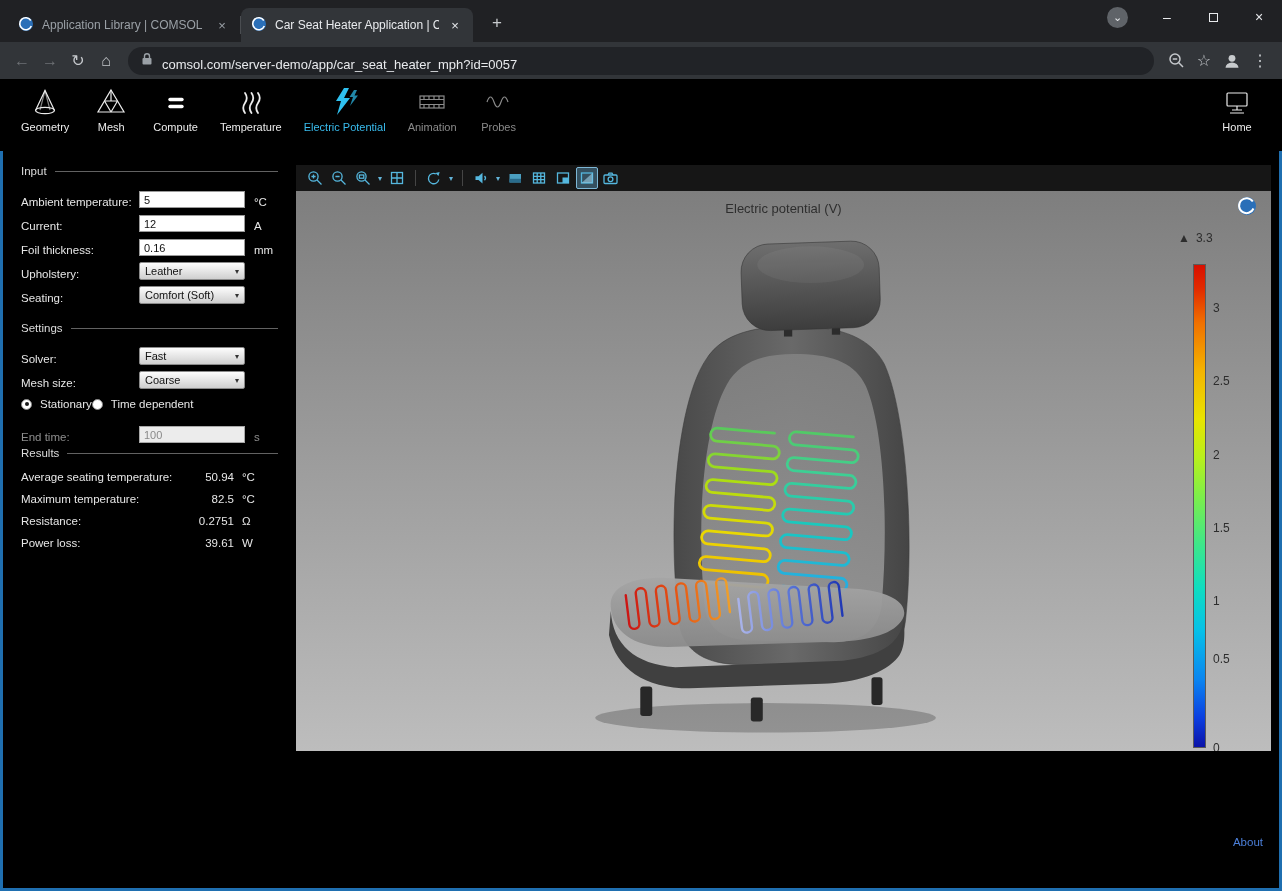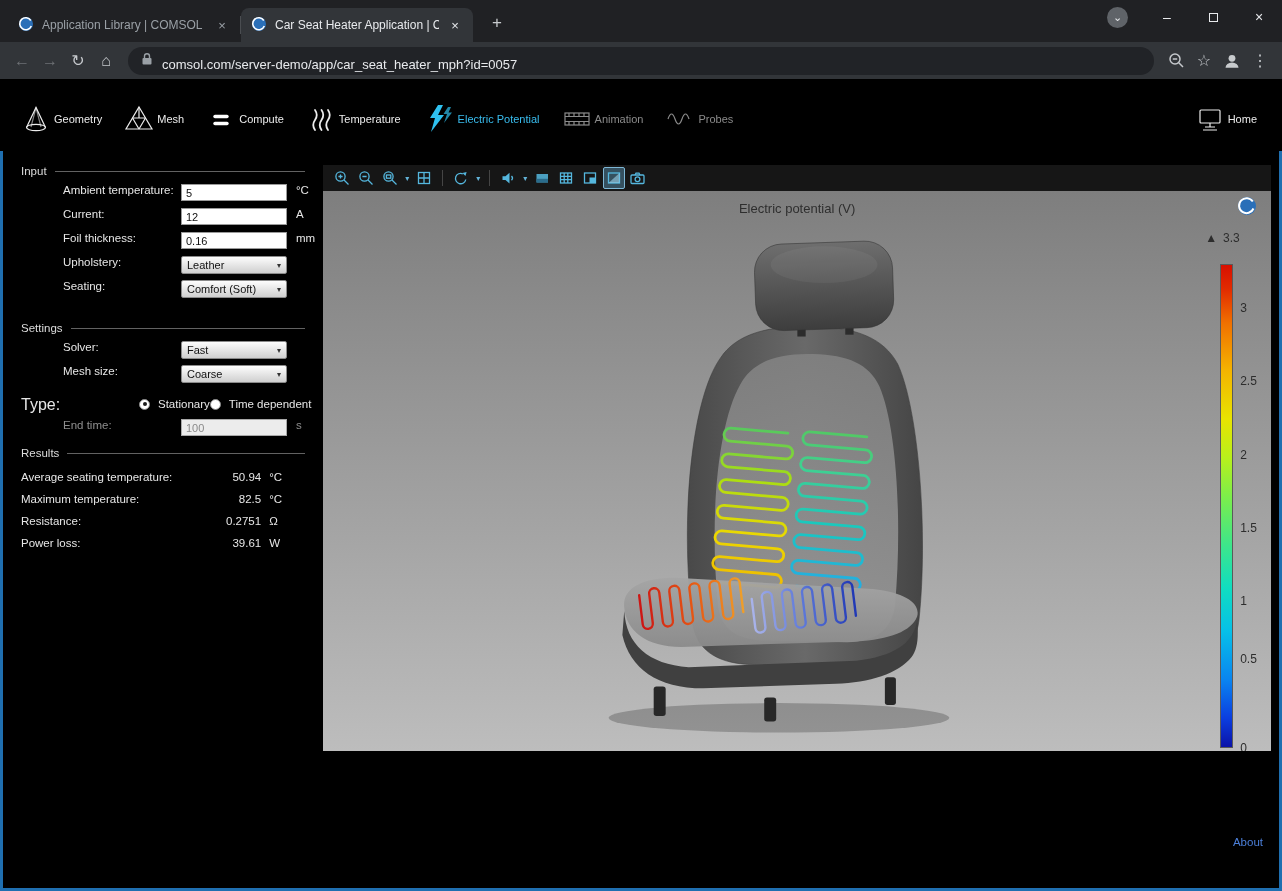--- a/index.html
+++ b/index.html
@@ -20,32 +20,32 @@
   .maxbox { width:9px; height:9px; border:1px solid #e8eaed; display:inline-block; }
 
   .addressbar { height:37px; background:#323539; display:flex; align-items:center; padding:0 8px; }
   .navicon { width:28px; height:28px; display:flex; align-items:center; justify-content:center; color:#c5c8cc; font-size:16px; border-radius:50%; }
   .navicon.dim { color:#6e7175; }
   .omnibox { flex:1; height:28px; background:#212327; border-radius:14px; display:flex; align-items:center; gap:9px; padding:0 13px; margin:0 8px; }
   .url { color:#e8eaed; font-size:13px;margin-top:8px; }
 
   
   .ribbon { height:72px; background:#000; display:flex; padding:7px 14px 0 10px; }
-  .ritem { min-width:62px; padding:0 11px; display:flex; flex-direction:row; align-items:center; gap:3px; color:#ececec; font-size:11px; }
+  .ritem { min-width:62px; padding:0 11px; display:flex; flex-direction:column; align-items:center; gap:3px; color:#ececec; font-size:11px; }
   .ritem .ricon { height:32px; display:flex; align-items:center; }
   .ritem.active { color:#39bdef; }
   .ritem.disabled { color:#8b8b8b; }
   .home { margin-left:auto; }
 
   
   .app-body { display:flex; height:740px; background:#000; border-left:3px solid #1f6fb0; border-right:3px solid #1f6fb0; border-bottom:3px solid #1f6fb0; }
   .sidebar { flex:0 0 285px; padding:8px 0 0 18px; color:#e6e6e6; }
   .sec { display:flex; align-items:center; gap:8px; margin:6px 10px 7px 0; font-size:11.5px; color:#dcdcdc;justify-content:center; }
   .sec .rule { flex:1; height:1px; background:#626262; }
-  .frow { display:flex; align-items:flex-start; height:24px; font-size:11.5px;margin-left:42px; }
+  .frow { display:flex; align-items:flex-end; height:24px; font-size:11.5px; }
   .flabel { flex:0 0 118px; }
   .txt { width:106px; height:17px; border:1px solid #9a9a9a; background:#fff; color:#111; font-size:11px; padding:0 4px; font-family:inherit; }
   .txt:disabled { background:#ececec; color:#8a8a8a; border-color:#a8a8a8; }
   .unit { margin-left:9px; }
   .sel { width:106px; height:18px; background:linear-gradient(#fdfdfd,#cfcfcf); border:1px solid #8a8a8a; border-radius:2px; display:flex; align-items:center; justify-content:space-between; padding:0 5px; color:#111; font-size:11px; }
   .sel-arrow { font-size:8px; color:#333; }
   .typeblock { display:flex; margin-top:4px; }
   .radios { display:flex; flex-direction:row; }
   .rrow { display:flex; align-items:center; gap:8px; height:22px; font-size:11.5px; }
   .radio { width:11px; height:11px; border-radius:50%; background:#fff; border:1px solid #888; position:relative; }
@@ -273,21 +273,20 @@
         </div>
     </div>
     <div class="frow">
       <span class="flabel">Mesh size:</span>
       <div class="sel">
           <span>Coarse</span>
           <span class="sel-arrow">▾</span>
         </div>
     </div>
     <div class="typeblock">
-      <span class="flabel" style="padding-top:3px">Type:</span>
       <div class="radios">
         <div class="rrow">
             <span class="radio checked"></span>
             <span>Stationary</span>
           </div>
         <div class="rrow">
             <span class="radio"></span>
             <span>Time dependent</span>
           </div>
       </div>

